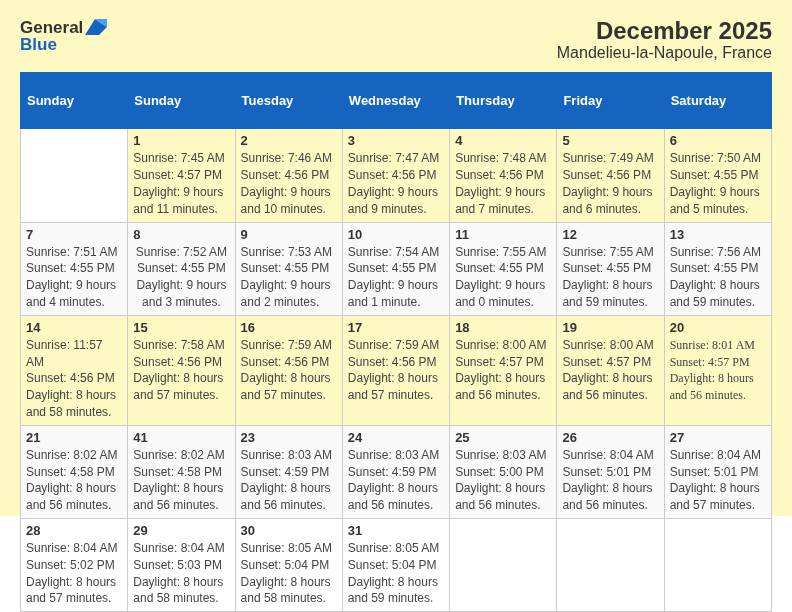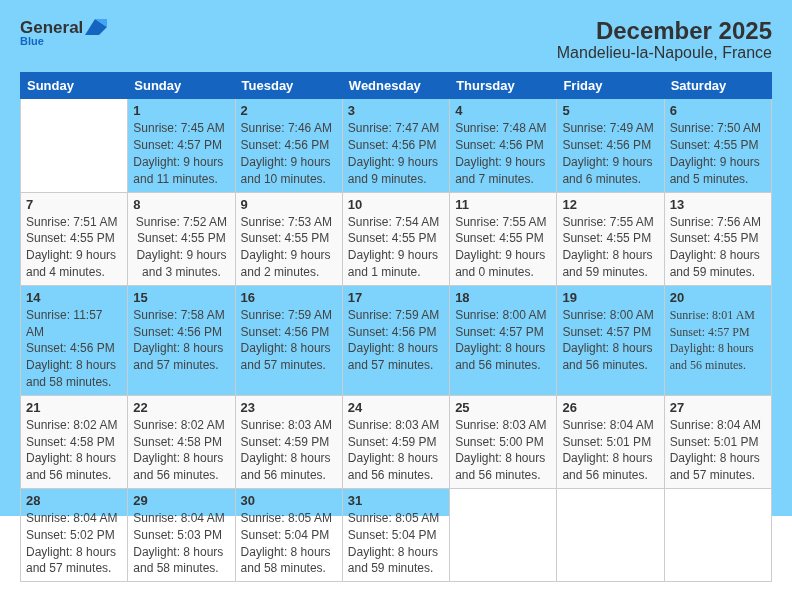--- a/index.html
+++ b/index.html
@@ -7,21 +7,21 @@
       font-family: Arial, sans-serif;
       background: #fff;
       width: 792px;
       height: 612px;
       overflow: hidden;
     }
     .page {
       width: 792px;
       height: 516px;
       padding: 18px 20px 12px 20px;
-      background: #7dd3fc;
+      background: #fef9c3;
     }
     .header {
       display: flex;
       justify-content: space-between;
       align-items: flex-start;
       margin-bottom: 10px;
     }
     .logo {
       display: flex;
       flex-direction: column;
@@ -43,21 +43,21 @@
     }
     table {
       width: 100%;
       border-collapse: collapse;
       table-layout: fixed;
     }
     thead tr th {
       background: #1565c0;
       color: #fff;
       text-align: left;
-      padding: 5px 6px;
+      padding: 20px 6px;
       font-size: 13px;
       font-weight: bold;
       border: 1px solid #1565c0;
     }
     tbody tr td {
       vertical-align: top;
       border: 1px solid #ccc;
       padding: 4px 5px;
       font-size: 10.5px;
       color: #333;
@@ -87,21 +87,21 @@
 
   <div class="header">
     <div class="logo">
       <div style="display:flex;align-items:center;">
         <span style="font-size:17px;font-weight:bold;color:#333;">General</span>
         <svg width="22" height="16" viewBox="0 0 22 16" style="margin-left:2px;margin-top:-2px;">
           <polygon points="0,16 10,0 22,8 14,16" fill="#1565c0"></polygon>
           <polygon points="10,0 22,8 22,0" fill="#42a5f5"></polygon>
         </svg>
       </div>
-      <span style="font-size:11px;font-weight:bold;color:#1565c0;margin-top:-3px;">Blue</span>
+      <span style="font-size:17px;font-weight:bold;color:#1565c0;margin-top:-3px;">Blue</span>
     </div>
     <div class="title-block">
       <div class="month-title">December 2025</div>
       <div class="location-title">Mandelieu-la-Napoule, France</div>
     </div>
   </div>
 
   <table>
     <thead>
       <tr>
@@ -264,21 +264,21 @@
         </tr>
         <tr>
           <td>
             <span class="day-num">21</span>
             <div class="cell-info" style="white-space: pre-line;">Sunrise: 8:02 AM
 Sunset: 4:58 PM
 Daylight: 8 hours
 and 56 minutes.</div>
           </td>
           <td>
-            <span class="day-num">22</span>
+            <span class="day-num">41</span>
             <div class="cell-info" style="white-space: pre-line;">Sunrise: 8:02 AM
 Sunset: 4:58 PM
 Daylight: 8 hours
 and 56 minutes.</div>
           </td>
           <td>
             <span class="day-num">23</span>
             <div class="cell-info" style="white-space: pre-line;">Sunrise: 8:03 AM
 Sunset: 4:59 PM
 Daylight: 8 hours

